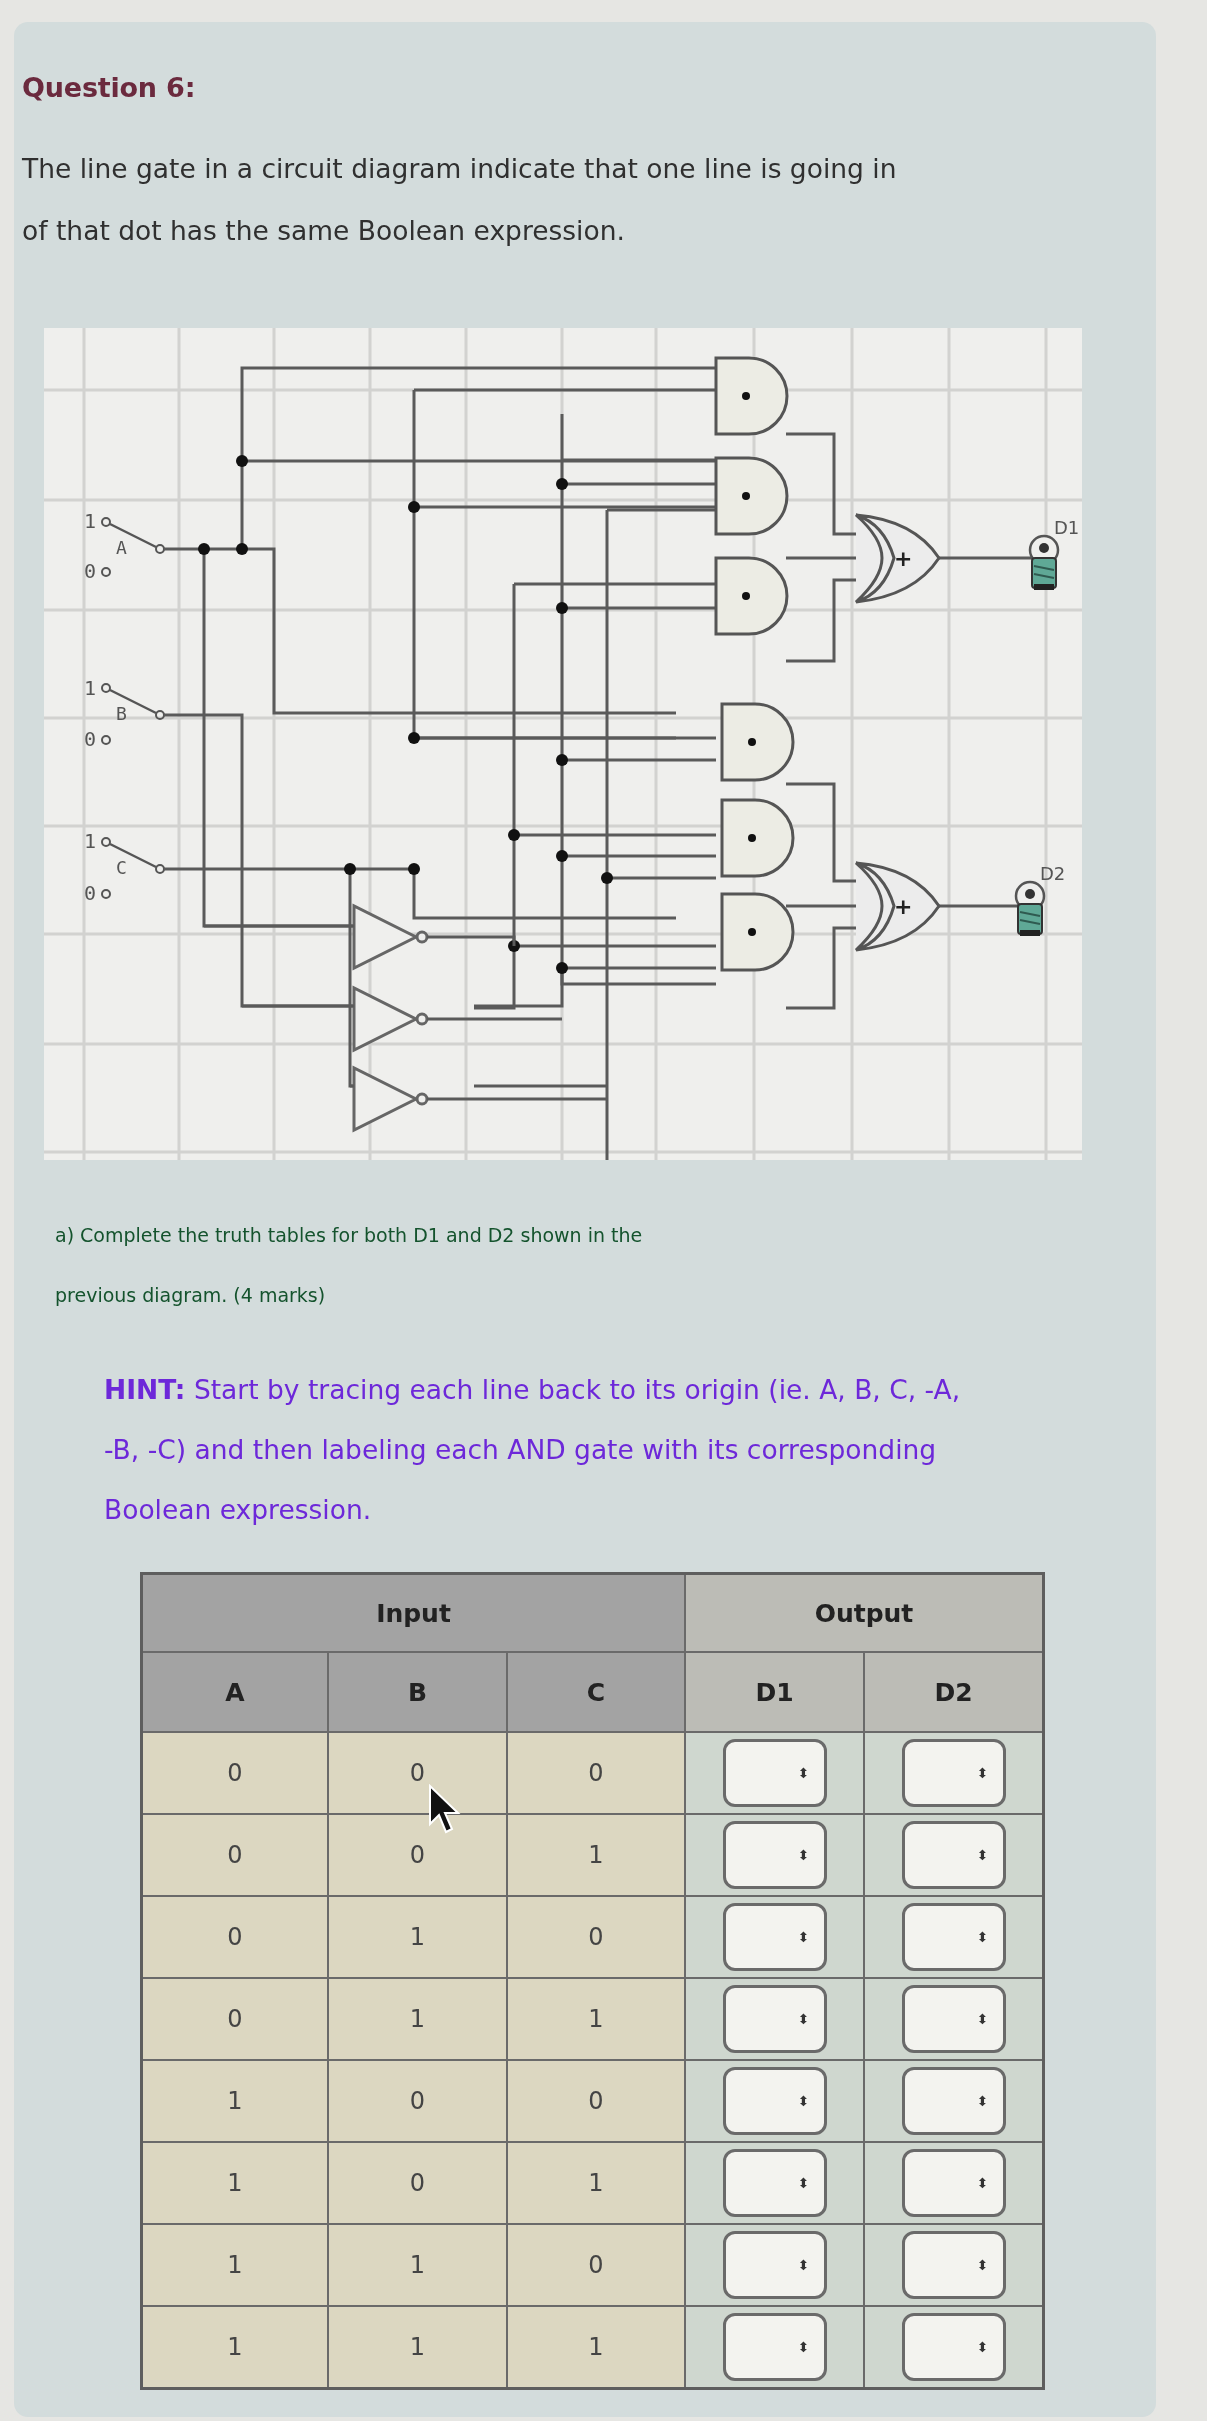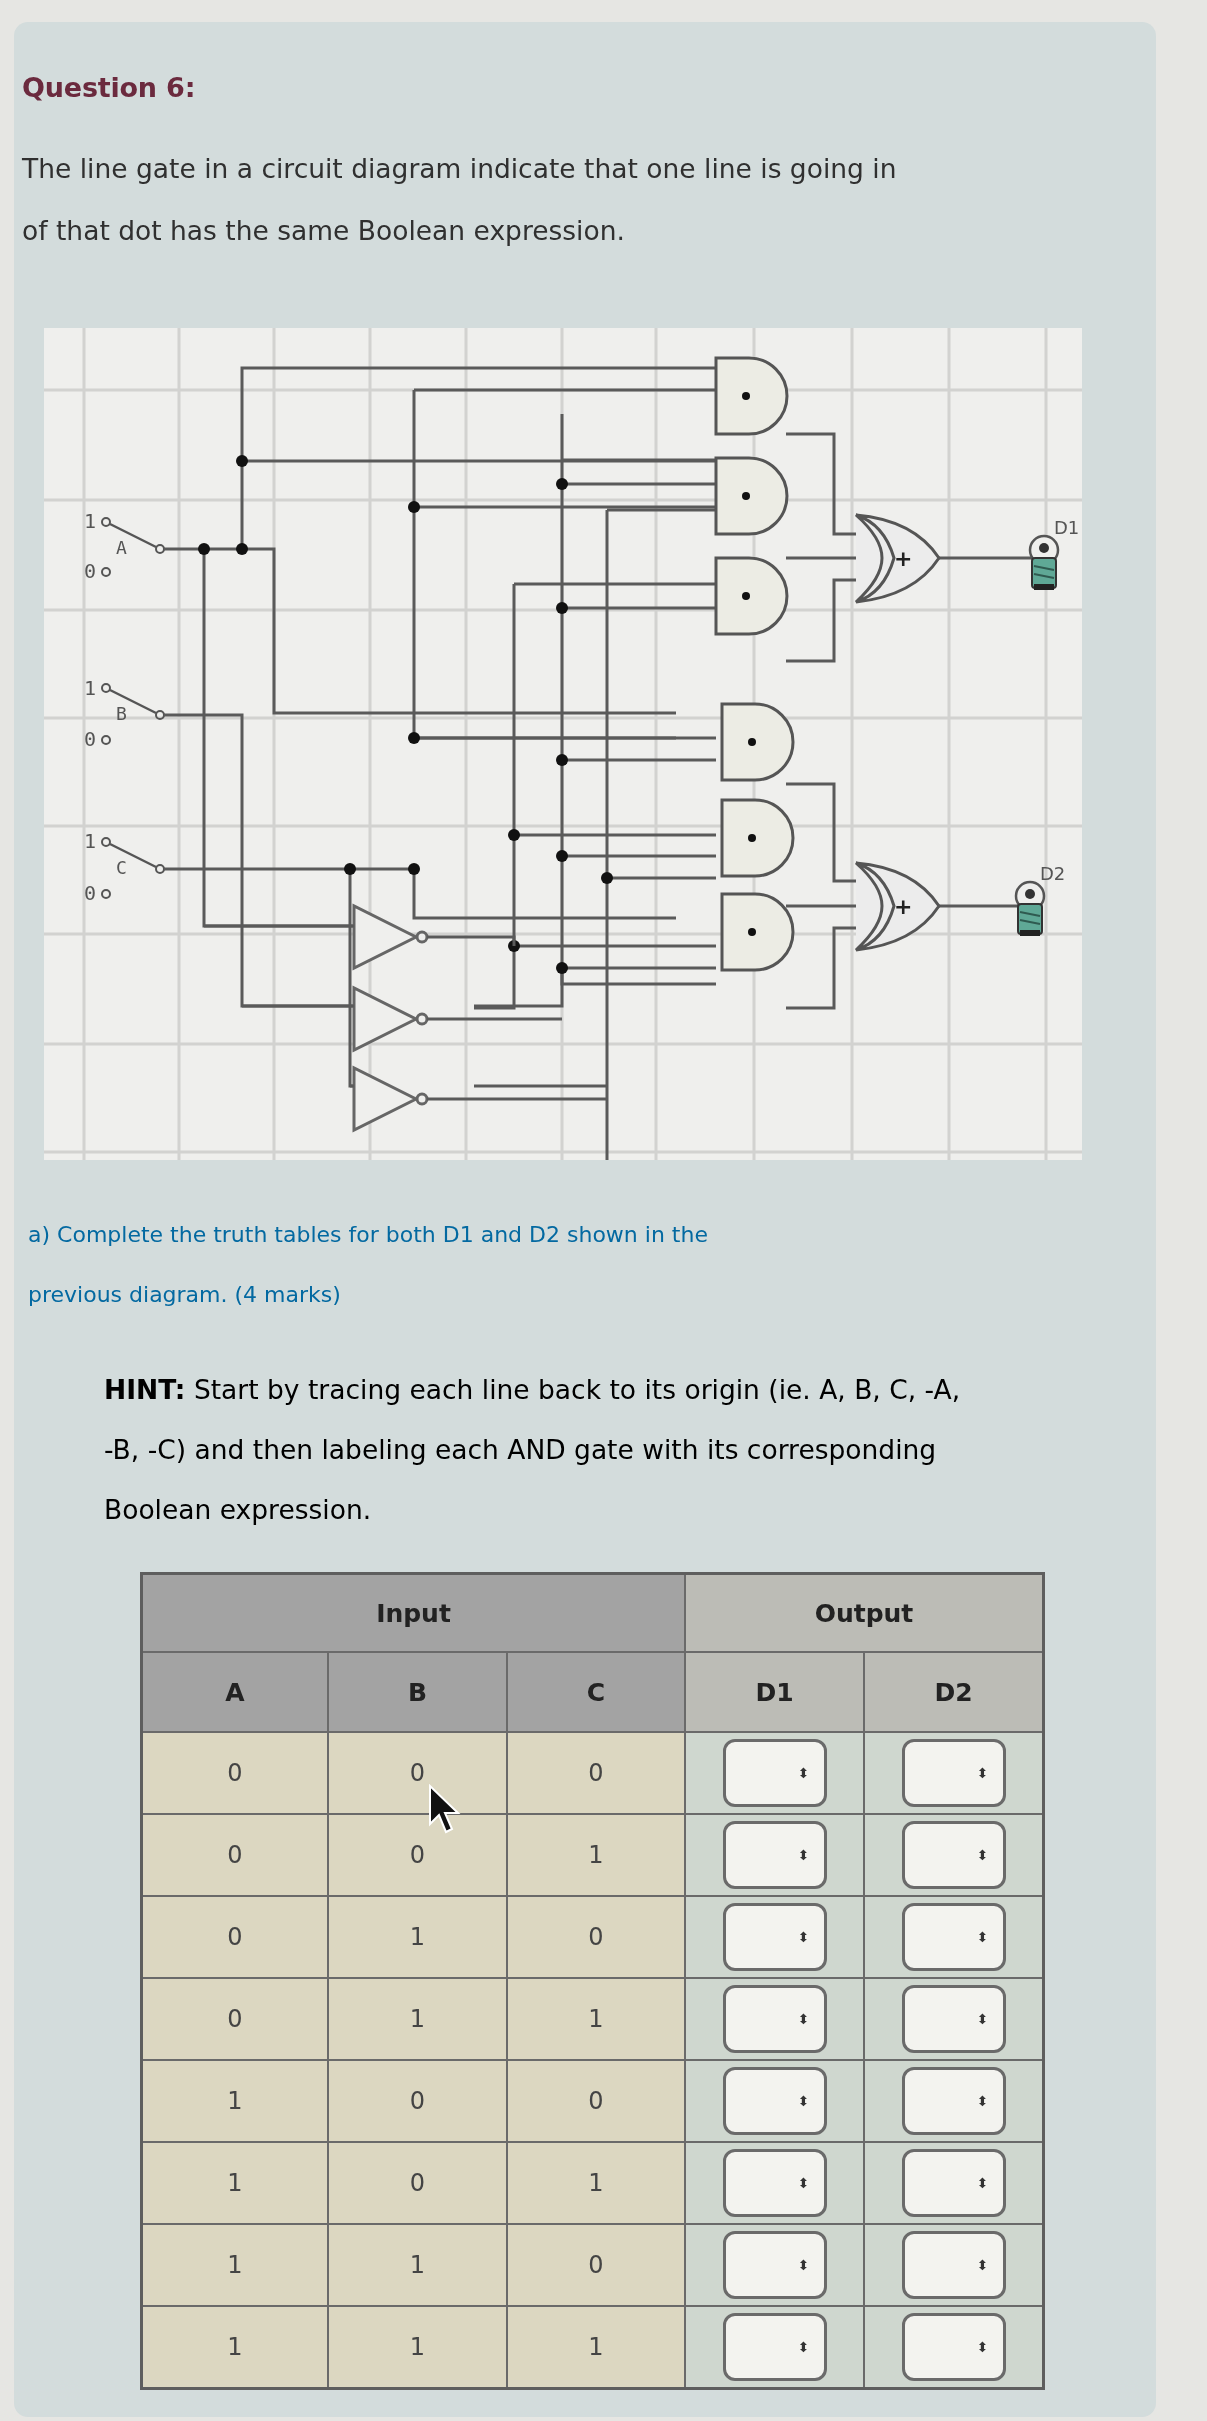--- a/index.html
+++ b/index.html
@@ -28,27 +28,27 @@
     font-size: 26.5px; line-height: 62px; color: #303030;
   }
   .intro p { margin: 0; white-space: nowrap; }
   .diagram {
     position: absolute; left: 44px; top: 328px;
     width: 1038px; height: 832px;
     background: #efefed;
   }
   .diagram svg { display: block; }
   .part-a {
-    position: absolute; left: 28px; top: 1205px;
-    font-size: 22px; line-height: 60px; color: #0369a1;
+    position: absolute; left: 55px; top: 1205px;
+    font-size: 19px; line-height: 60px; color: #14532d;
   }
   .part-a p { margin: 0; white-space: nowrap; }
   .hint {
     position: absolute; left: 104px; top: 1360px;
-    font-size: 26.5px; line-height: 60px; color: #000000;
+    font-size: 26.5px; line-height: 60px; color: #6d28d9;
   }
   .hint p { margin: 0; white-space: nowrap; }
   .hint b { font-weight: bold; }
 
   table.truth {
     position: absolute; left: 140px; top: 1572px;
     border-collapse: collapse;
     font-size: 24px;
     border: 3px solid #5e5e5e;
   }

